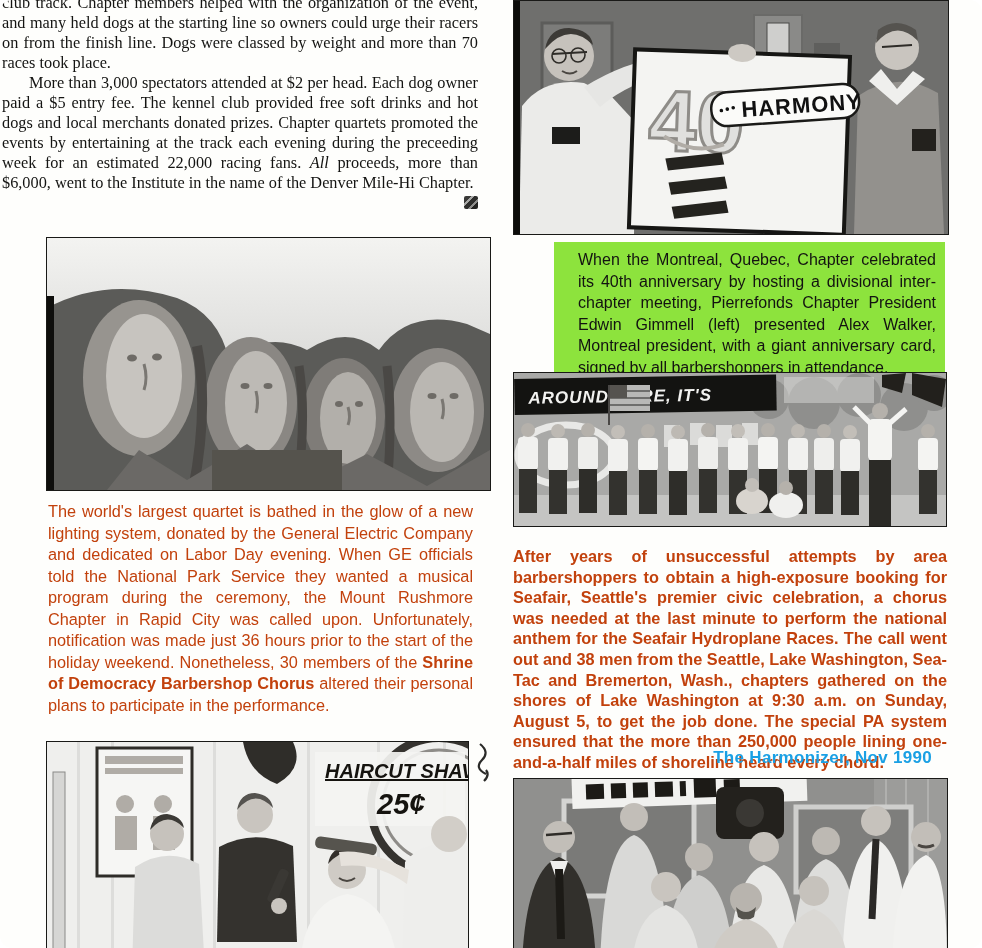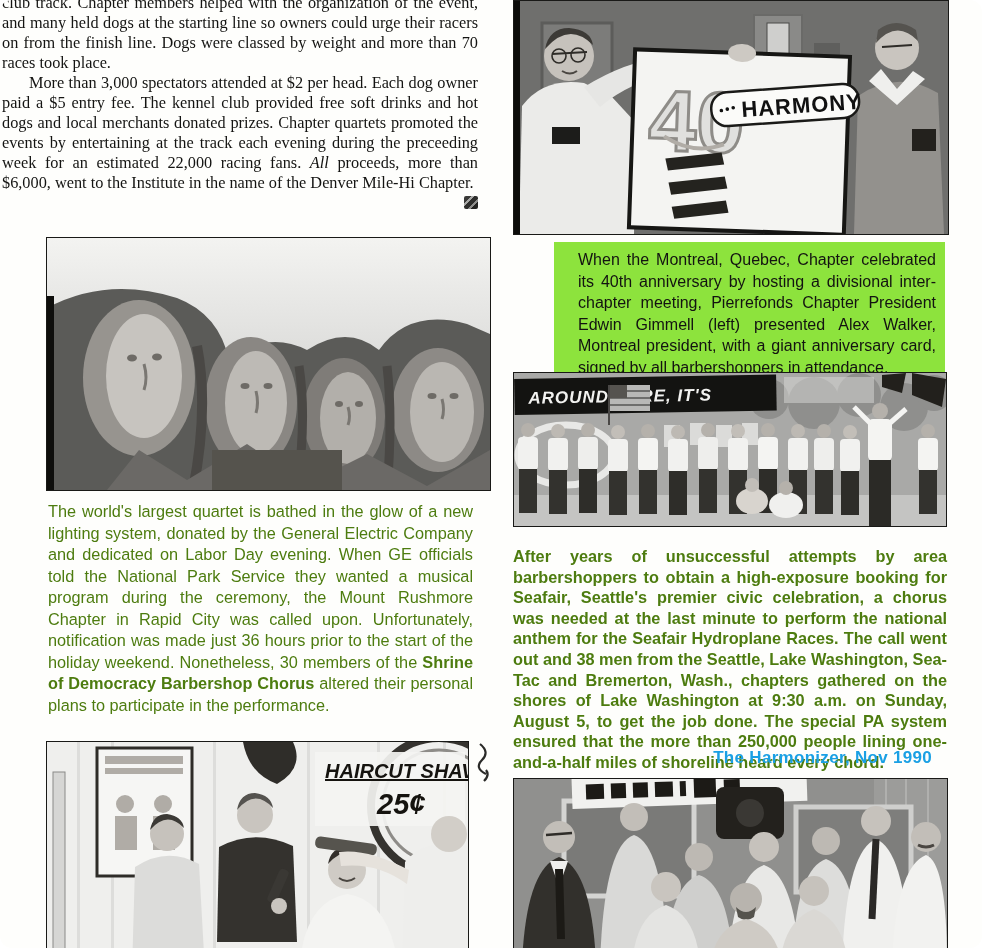--- a/index.html
+++ b/index.html
@@ -10,21 +10,21 @@
   
   .article{position:absolute;left:2px;top:-7px;width:476px;
            font-family:"Liberation Serif",serif;font-size:16.3px;line-height:20px;
            color:#141412;text-align:justify;}
   .article p{margin:0;}
   .article p.indent{text-indent:27px;}
   .end-mark{float:right;width:14px;height:13px;margin-top:3px;border-radius:2px;
             background:linear-gradient(135deg,#3a3a38 0 28%,#a8a8a6 28% 38%,#2e2e2c 38% 62%,#8e8e8c 62% 72%,#232321 72%);}
 
   
-  .cap{position:absolute;color:#4d7c0f;text-align:justify;
+  .cap{position:absolute;color:#c2410c;text-align:justify;
        font-size:16.3px;line-height:21.5px;}
   #cap-rushmore{left:48px;top:501px;width:425px;}
   #seafair{left:513px;top:546px;width:434px;line-height:20.6px;font-weight:bold;}
   #green-box{left:507px;top:242px;width:391px;box-sizing:border-box;
              padding:7px 9px 11px 24px;background:var(--highlight-green,#8de33d);
              font-size:16px;color:#131311;margin-left:47px;}
   #attribution{position:absolute;left:498px;top:744px;width:434px;text-align:right;
                font-weight:bold;font-size:17px;line-height:28px;letter-spacing:.3px;
                color:var(--attribution-blue,#1aa0e4);}
 

